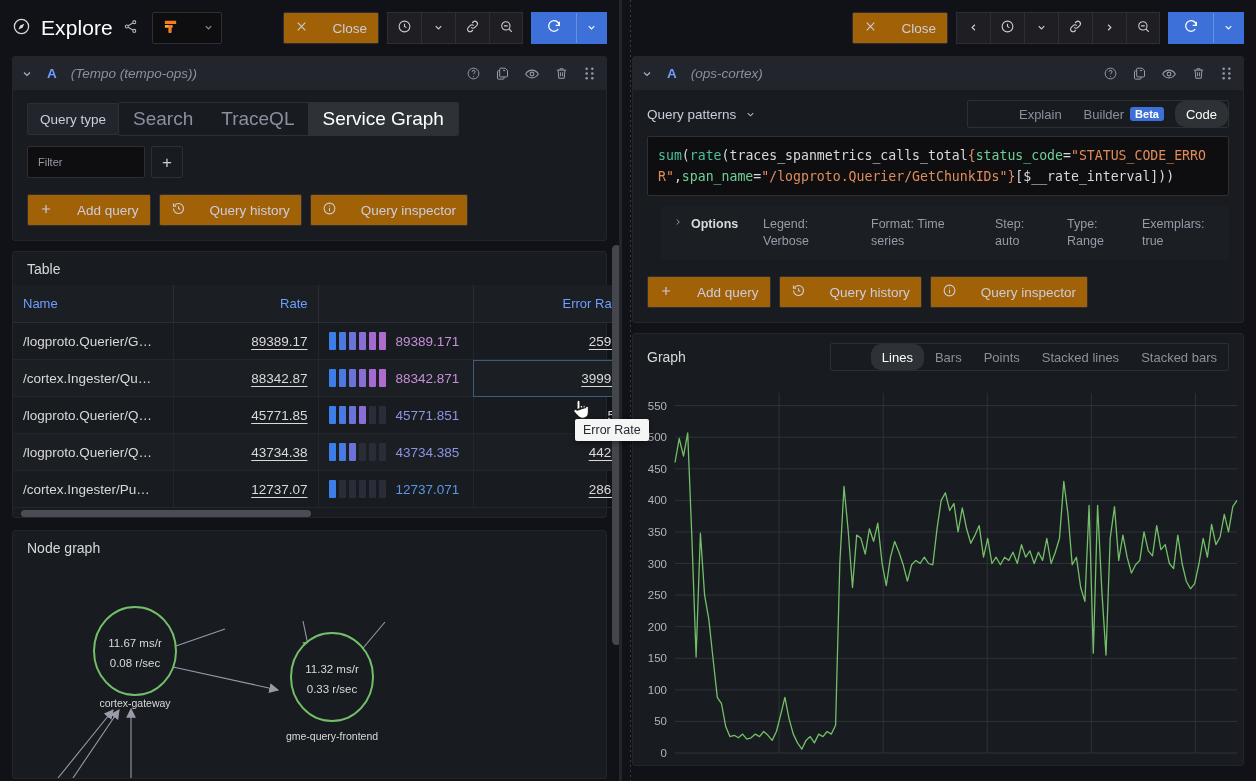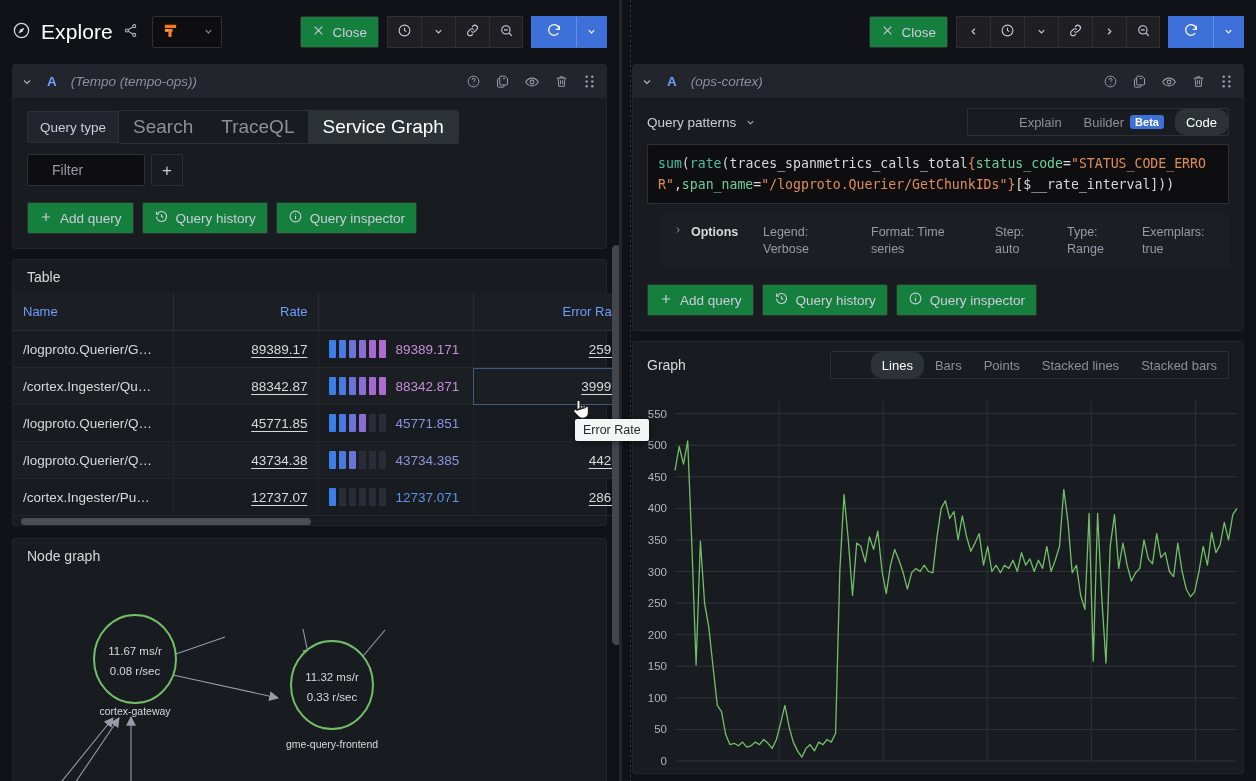--- a/index.html
+++ b/index.html
@@ -9,22 +9,22 @@
     background: #111217;
     font-family: "Liberation Sans", sans-serif;
     color: #ccccdc;
     overflow: hidden;
   }
   .app { position: relative; width: 1256px; height: 781px; display: flex; }
 
   
   .btn {
     display: inline-flex; align-items: center; justify-content: center;
-    gap: 7px; height: 32px; padding: 0 11px;
-    background: #15803d; border: 1px solid #2e2e33;
+    gap: 24px; height: 32px; padding: 0 11px;
+    background: #a16207; border: 1px solid #2e2e33;
     border-radius: 2px; color: #ccccdc; font-size: 13.5px; font-weight: 500;
     cursor: pointer; white-space: nowrap;
   }
   .btn svg { flex: none; }
   .icon-btn {
     width: 34px; height: 32px; display: inline-flex;
     align-items: center; justify-content: center;
     background: #1f1f23; border: 1px solid #2e2e33; border-right: none;
     color: #ccccdc; cursor: pointer;
   }
@@ -36,21 +36,21 @@
   }
   .blue-btn .part { display: flex; align-items: center; justify-content: center; height: 100%; }
   .blue-btn .p1 { width: 44px; }
   .blue-btn .p2 { width: 30px; border-left: 1px solid rgba(255,255,255,.22); }
 
   
   .pane { position: relative; height: 781px; overflow: hidden; }
   .pane-left  { width: 620px; border-right: 1px solid #24242b; }
   .pane-right { width: 636px; }
 
-  .topbar { height: 64px; display: flex; align-items: center; padding: 16px 12px; }
+  .topbar { height: 56px; display: flex; align-items: center; padding: 16px 12px; }
   .brand { display: flex; align-items: center; gap: 10px; }
   .brand-title { font-size: 21px; font-weight: 500; color: #ffffff; letter-spacing: .1px; }
   .spacer { flex: 1 1 auto; }
   .top-actions { display: flex; align-items: center; gap: 8px; }
 
   .ds-picker {
     width: 70px; height: 32px; background: #0e0e11;
     border: 1px solid #2e2e33; border-radius: 2px;
     display: flex; align-items: center; justify-content: space-between;
     padding: 0 7px 0 9px; cursor: pointer;
@@ -78,22 +78,22 @@
     font-size: 13.5px; color: #ccccdc; font-weight: 500;
   }
   .rbtn-group { display: inline-flex; border: 1px solid #2e2e33; border-radius: 0 2px 2px 0; border-left: none; overflow: hidden; }
   .rbtn {
     height: 32px; display: inline-flex; align-items: center; padding: 0 14px;
     font-size: 19px; color: #8e8e9e; background: transparent; cursor: pointer;
   }
   .rbtn.active { background: #2c3235; color: #ffffff; font-weight: 500; }
   .filter-box {
     height: 32px; min-width: 118px; display: inline-flex; align-items: center;
-    padding: 0 24px; background: #0e0e11; border: 1px solid #2e2e33;
-    border-radius: 2px; color: #9a9aa8; font-size: 14px;
+    padding: 0 10px; background: #0e0e11; border: 1px solid #2e2e33;
+    border-radius: 2px; color: #9a9aa8; font-size: 11px;
   }
   .plus-box {
     height: 32px; width: 32px; margin-left: 6px; display: inline-flex;
     align-items: center; justify-content: center;
     background: #181b1f; border: 1px solid #2e2e33; border-radius: 2px;
     color: #ccccdc; cursor: pointer; font-size: 17px; line-height: 1;
   }
   .qactions { display: flex; gap: 8px; padding: 16px 14px 14px 14px; }
 
   

